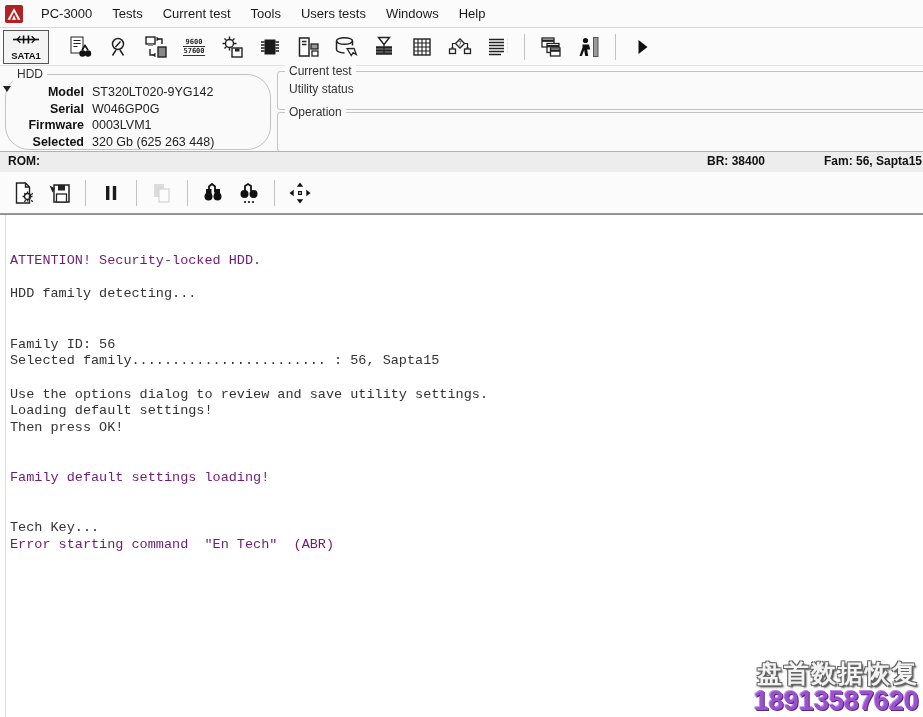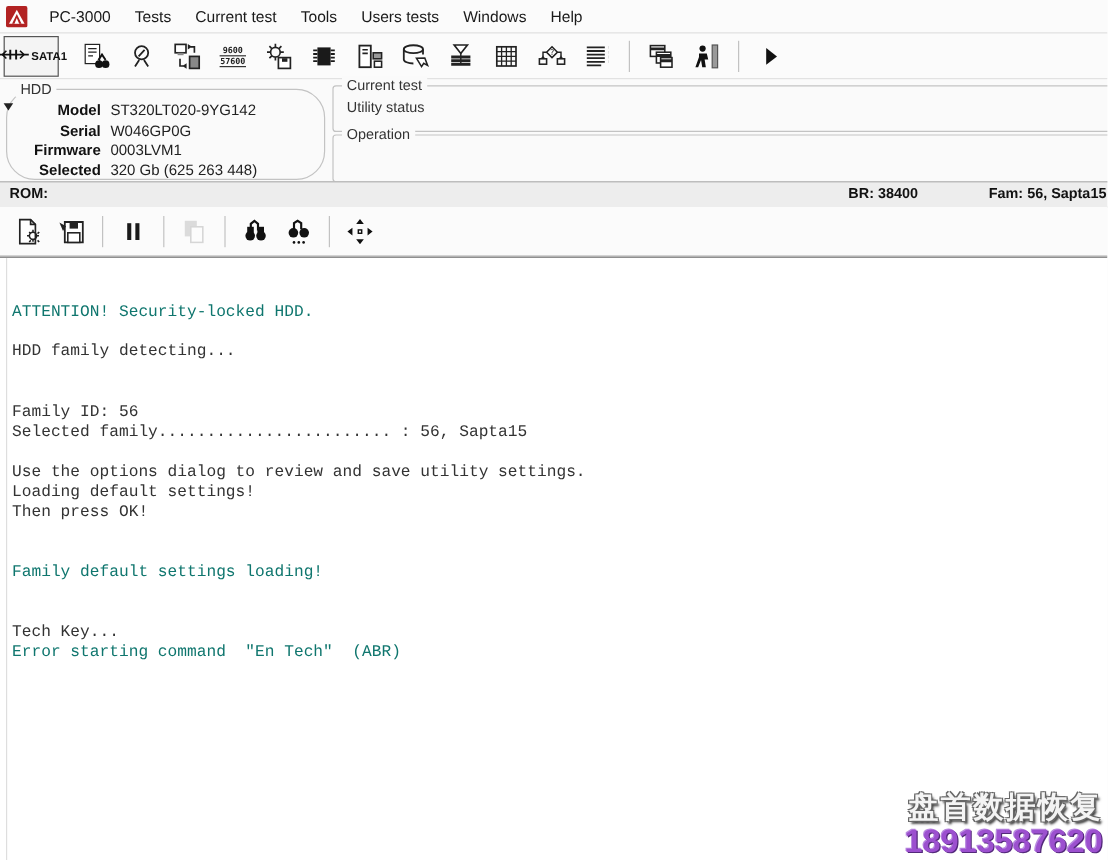--- a/index.html
+++ b/index.html
@@ -10,21 +10,21 @@
   
   .menubar{position:absolute;left:0;top:0;right:0;height:27px;background:#fbfbfb;
            border-bottom:1px solid #d9d9d9;display:flex;align-items:center;}
   .logo{width:18px;height:18px;margin:0 8px 0 5px;display:inline-flex;}
   .mitem{padding:0 10px;font-size:13px;line-height:26px;color:#1a1a1a;cursor:default;}
 
   
   .toolbar1{position:absolute;left:0;top:28px;right:0;height:37px;background:#fbfbfb;
             border-bottom:1px solid #e2e2e2;display:flex;align-items:center;}
   .portbtn{width:46px;height:34px;margin-left:3px;background:#f4f4f4;border:1px solid #555;
-           display:flex;flex-direction:row;align-items:center;justify-content:center;padding:16px;}
+           display:flex;flex-direction:column;align-items:center;justify-content:center;padding:16px;}
   .portbtn .plabel{font-size:9.5px;font-weight:bold;color:#111;margin-top:1px;}
   .tgroup{display:flex;align-items:center;margin-left:12px;}
   .tbtn{width:36px;height:32px;border:none;background:transparent;padding:0;margin:0 1px;
         display:flex;align-items:center;justify-content:center;}
   .tbtn svg{width:24px;height:24px;}
   .tbtn.disabled{opacity:.45;}
   .sep{width:1px;height:26px;background:#c2c2c2;margin:0 7px;}
   .baud{font:bold 7px "DejaVu Sans Mono",monospace;line-height:8px;text-align:center;color:#222;}
   .baud span{display:block;border-bottom:1px solid #333;padding-bottom:0px;}
 
@@ -54,21 +54,21 @@
   .rom-br{position:absolute;right:158px;top:2px;font-size:12px;font-weight:bold;color:#111;}
   .rom-fam{position:absolute;right:1px;top:2px;font-size:12px;font-weight:bold;color:#111;}
 
   
   .terminal{position:absolute;left:0;top:214px;right:0;bottom:0;background:#ffffff;
             border-top:1px solid #8f8f8f;padding:38px 0 0 10px;
             font-family:"Liberation Mono","DejaVu Sans Mono",monospace;
             font-size:13.5px;line-height:16.7px;}
   .term-edge{position:absolute;left:5px;top:215px;bottom:0;width:1px;background:#dedede;}
   .tline{white-space:pre;color:#333;}
-  .tline.red{color:#0f766e;}
+  .tline.red{color:#701a75;}
 
   
   .watermark{position:absolute;right:4px;bottom:2px;text-align:right;line-height:1.05;}
   .wm-title{font-size:25px;font-weight:bold;letter-spacing:2px;color:#f4f4f4;
             text-shadow:-1px -1px 0 #666,1px -1px 0 #666,-1px 1px 0 #666,1px 1px 0 #666,2px 2px 2px #3a3a3a;}
   .wm-phone{font-size:27px;font-weight:bold;color:#9c50cf;
             text-shadow:1px 1px 0 #53297a,-1px -1px 0 #b98ae0;}
 </style>
 </head>
 <body>

